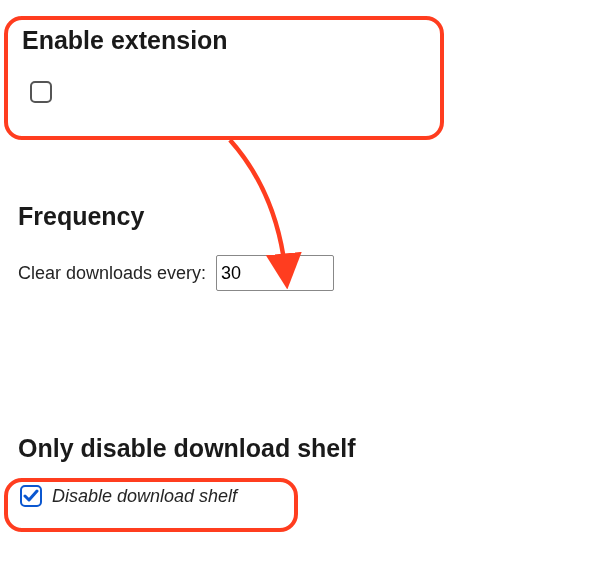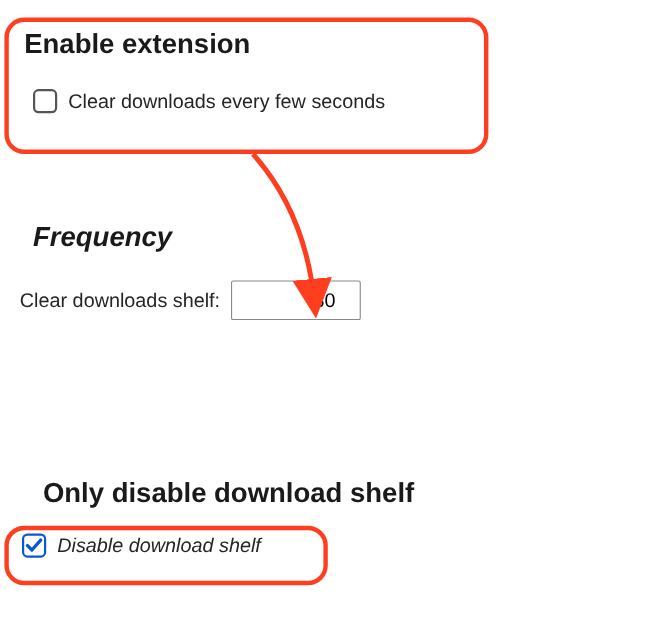--- a/index.html
+++ b/index.html
@@ -12,21 +12,20 @@
       color: #222;
     }
     .section {
       padding: 0 14px;
     }
     h2 {
       font-size: 25px;
       font-weight: 700;
       color: #1a1a1a;
       margin-bottom: 18px;
-      margin-left: 21px;
     }
     .row {
       display: flex;
       align-items: center;
       gap: 10px;
       font-size: 18px;
       color: #252525;
     }
     .checkbox {
       width: 22px;
@@ -50,23 +49,23 @@
       display: none;
       width: 16px;
       height: 16px;
     }
     .input-num {
       width: 118px;
       height: 36px;
       border: 1px solid #888;
       border-radius: 2px;
       font-size: 18px;
-      text-align: right;
+      text-align: left;
       padding-right: 22px;
-      padding-left: 16px;
+      padding-left: 4px;
       font-family: inherit;
     }
     
     .highlight-box {
       position: absolute;
       border: 4px solid #ff3d1f;
       border-radius: 18px;
       pointer-events: none;
     }
     .hl1 {
@@ -85,42 +84,41 @@
       position: absolute;
       left: 220px;
       top: 134px;
       pointer-events: none;
     }
     
     #sec-enable { position: absolute; top: 26px; left: 4px; width: 500px; }
     #sec-enable h2 { margin-left: 4px; }
     #sec-enable .row { margin-left: 12px; margin-top: 26px; }
     #sec-freq { position: absolute; top: 202px; left: 4px; }
-    #sec-freq h2 { margin-left: 12px; margin-bottom: 24px; font-style: italic; }
+    #sec-freq h2 { margin-left: 0; margin-bottom: 24px; }
     #sec-shelf { position: absolute; top: 434px; left: 4px; }
     #sec-shelf h2 { margin-bottom: 22px; }
     #sec-shelf .row { margin-left: 2px; font-style: italic; }
   </style>
 </head>
 <body>
 
 <div id="sec-enable" class="section">
   <h2>Enable extension</h2>
   <div class="row">
     <span class="checkbox">
       
     </span>
-    <span>Clear downloads every few seconds</span>
   </div>
 </div>
 
 <div id="sec-freq" class="section">
   <h2>Frequency</h2>
   <div class="row">
-    <span>Clear downloads shelf:</span>
+    <span>Clear downloads every:</span>
     <input class="input-num" type="text" value="30" style="">
   </div>
 </div>
 
 <div id="sec-shelf" class="section">
   <h2>Only disable download shelf</h2>
   <div class="row">
     <span class="checkbox checked">
       <svg viewBox="0 0 16 16">
           <path d="M2 8 L6 12 L14 3" stroke="#0b57d0" stroke-width="3" fill="none" stroke-linecap="round" stroke-linejoin="round"></path>

